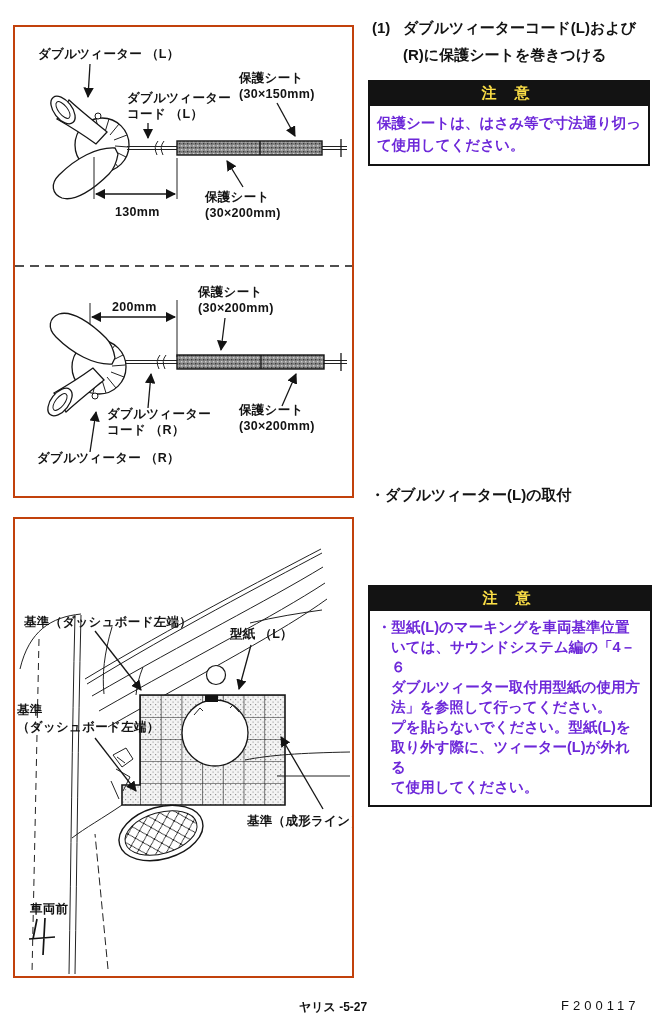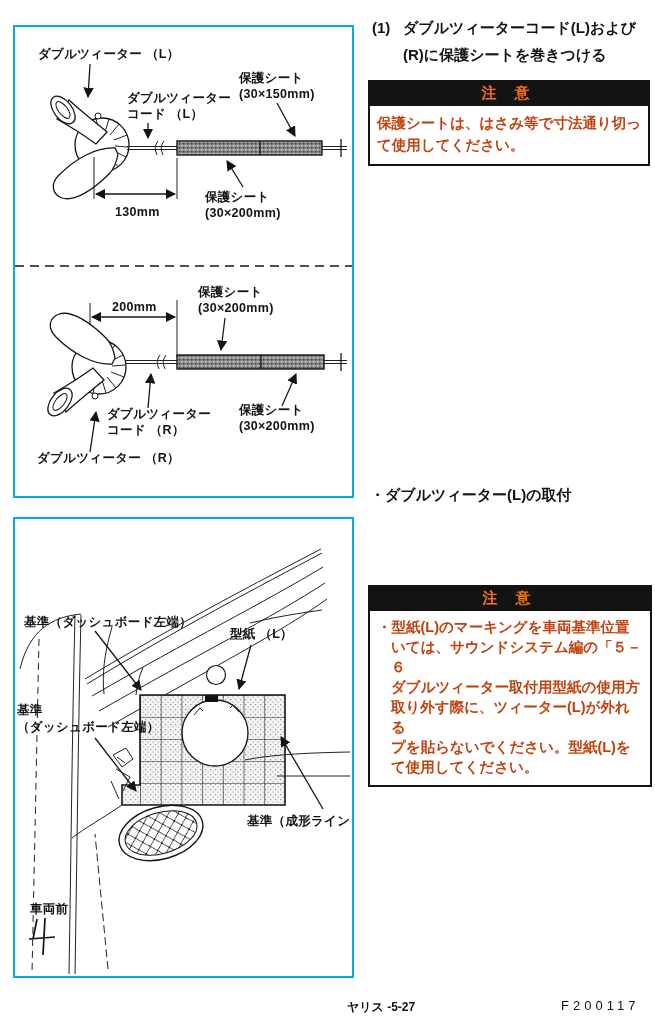--- a/index.html
+++ b/index.html
@@ -1,36 +1,36 @@
 <!DOCTYPE html>
 <html><head>
 <meta charset="utf-8">
 <style>
   html,body{margin:0;padding:0;background:#fff;}
   .page{position:relative;width:655px;height:1024px;background:#fff;overflow:hidden;
         font-family:"Liberation Sans",sans-serif;color:#111;}
-  .frame{position:absolute;border:2px solid #0ea5e9;background:#fff;}
+  .frame{position:absolute;border:2px solid #c2410c;background:#fff;}
   #frame1{left:13px;top:25px;width:337px;height:469px;}
   #frame2{left:13px;top:517px;width:337px;height:457px;text-align:center;}
   svg{display:block;}
   svg text{font-family:"Liberation Sans",sans-serif;font-size:12.5px;font-weight:700;fill:#131313;letter-spacing:.3px;}
   .ln{stroke:#161616;stroke-width:1.3;fill:none;}
   .thin{stroke:#222;stroke-width:1;fill:none;}
   .rightcol-txt{position:absolute;font-weight:700;font-size:15px;line-height:27px;color:#131313;}
   .step{position:relative;padding-left:31px;}
   .step-num{position:absolute;left:0;top:0;}
   .section-head{position:absolute;font-weight:700;font-size:15px;color:#131313;}
   .caution{position:absolute;border:2px solid #131313;background:#fff;}
-  .caution-title{background:#131313;color:#f97316;text-align:center;font-weight:700;
+  .caution-title{background:#131313;color:#fde047;text-align:center;font-weight:700;
                  font-size:15px;letter-spacing:7px;padding:2px 0 3px 0;}
-  .caution-body{padding:6px 6px 8px 7px;font-weight:700;font-size:14.5px;color:#c2410c;}
+  .caution-body{padding:6px 6px 8px 7px;font-weight:700;font-size:14.5px;color:#6d28d9;}
   #caution1 .c-line{line-height:22px;}
   #caution2 .c-line{line-height:20px;}
   .c-line.ind{padding-left:14px;}
-  .footer-page{position:absolute;left:299px;top:999px;font-size:12px;font-weight:700;margin-left:48px;}
+  .footer-page{position:absolute;left:299px;top:999px;font-size:12px;font-weight:700;}
   .footer-code{position:absolute;left:561px;top:998px;font-size:13px;letter-spacing:4px;}
   .defs-holder{position:absolute;width:0;height:0;overflow:hidden;}
 </style>
 </head>
 <body>
 
 <svg class="defs-holder" aria-hidden="true">
   <defs>
     <marker id="ah" viewBox="0 0 10 10" refX="9" refY="5" markerWidth="8" markerHeight="8" orient="auto-start-reverse">
       <path d="M0,0 L10,5 L0,10 Z" fill="#131313"></path>
@@ -230,24 +230,25 @@
     <div>
       <div>型紙(L)のマーキングを車両基準位置</div>
       <div>に合わせてテープ等で固定する。</div>
     </div>
   </div>
 
   <div class="caution" id="caution2" style="left:368px;top:585px;width:280px;">
     <div class="caution-title">注 意</div>
     <div class="caution-body">
       <div class="c-line">・型紙(L)のマーキングを車両基準位置</div>
-      <div class="c-line ind">いては、サウンドシステム編の「５－６</div>
+      <div class="c-line ind">いては、サウンドシステム編の「4－６</div>
       <div class="c-line ind">ダブルツィーター取付用型紙の使用方</div>
+      <div class="c-line ind">法」を参照して行ってください。</div>
+      <div class="c-line ind">プを貼らないでください。型紙(L)を</div>
       <div class="c-line ind">取り外す際に、ツィーター(L)が外れる</div>
-      <div class="c-line ind">プを貼らないでください。型紙(L)を</div>
       <div class="c-line ind">て使用してください。</div>
     </div>
   </div>
 
   <div class="footer-page">ヤリス -5-27</div>
   <div class="footer-code">F200117</div>
 
 </div>
 
 </body></html>

